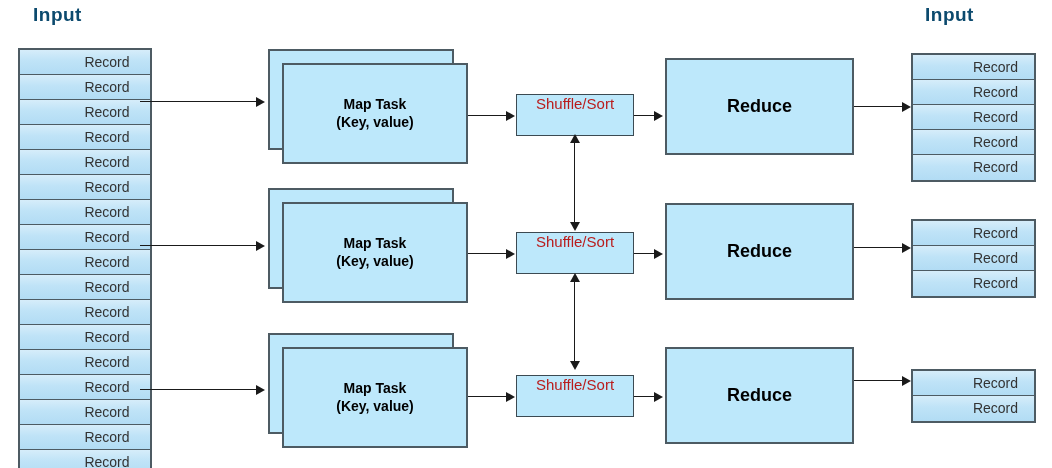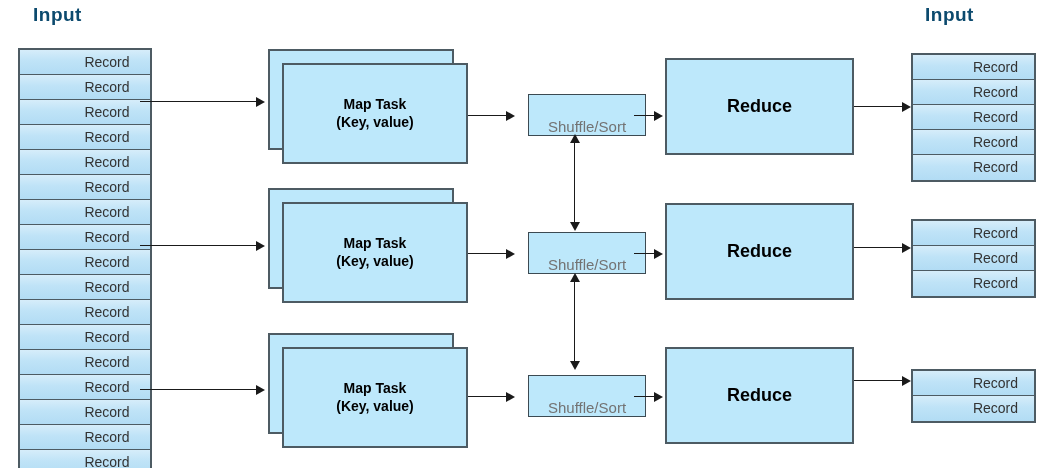--- a/index.html
+++ b/index.html
@@ -18,22 +18,22 @@
   .rec:last-child{border-bottom:none;}
 
   
   .mapwrap{position:absolute;}
   .card{position:absolute;background:#bde8fb;border:2px solid #4d5b63;box-sizing:border-box;}
   .card.back{left:0;top:0;}
   .card.front{display:flex;align-items:center;justify-content:center;text-align:center;}
   .maplbl{font-size:14px;font-weight:bold;color:#000;line-height:1.28;}
 
   .shuffle{position:absolute;background:#bde8fb;border:1px solid #3c4a52;box-sizing:border-box;
-           display:flex;align-items:flex-end;justify-content:center;
-           font-size:15px;color:#737373;white-space:nowrap;margin-left:12px;}
+           display:flex;align-items:flex-start;justify-content:center;
+           font-size:15px;color:#b91c1c;white-space:nowrap;}
 
   .reduce{position:absolute;background:#bde8fb;border:2px solid #4d5b63;box-sizing:border-box;
           display:flex;align-items:center;justify-content:center;
           font-size:18px;font-weight:bold;color:#000;}
 
   
   .hline{position:absolute;height:0;border-top:1.5px solid #1a1a1a;}
   .vline{position:absolute;width:0;border-left:1.5px solid #1a1a1a;}
   .ah-r{position:absolute;width:0;height:0;border-left:9px solid #1a1a1a;
         border-top:5px solid transparent;border-bottom:5px solid transparent;}

